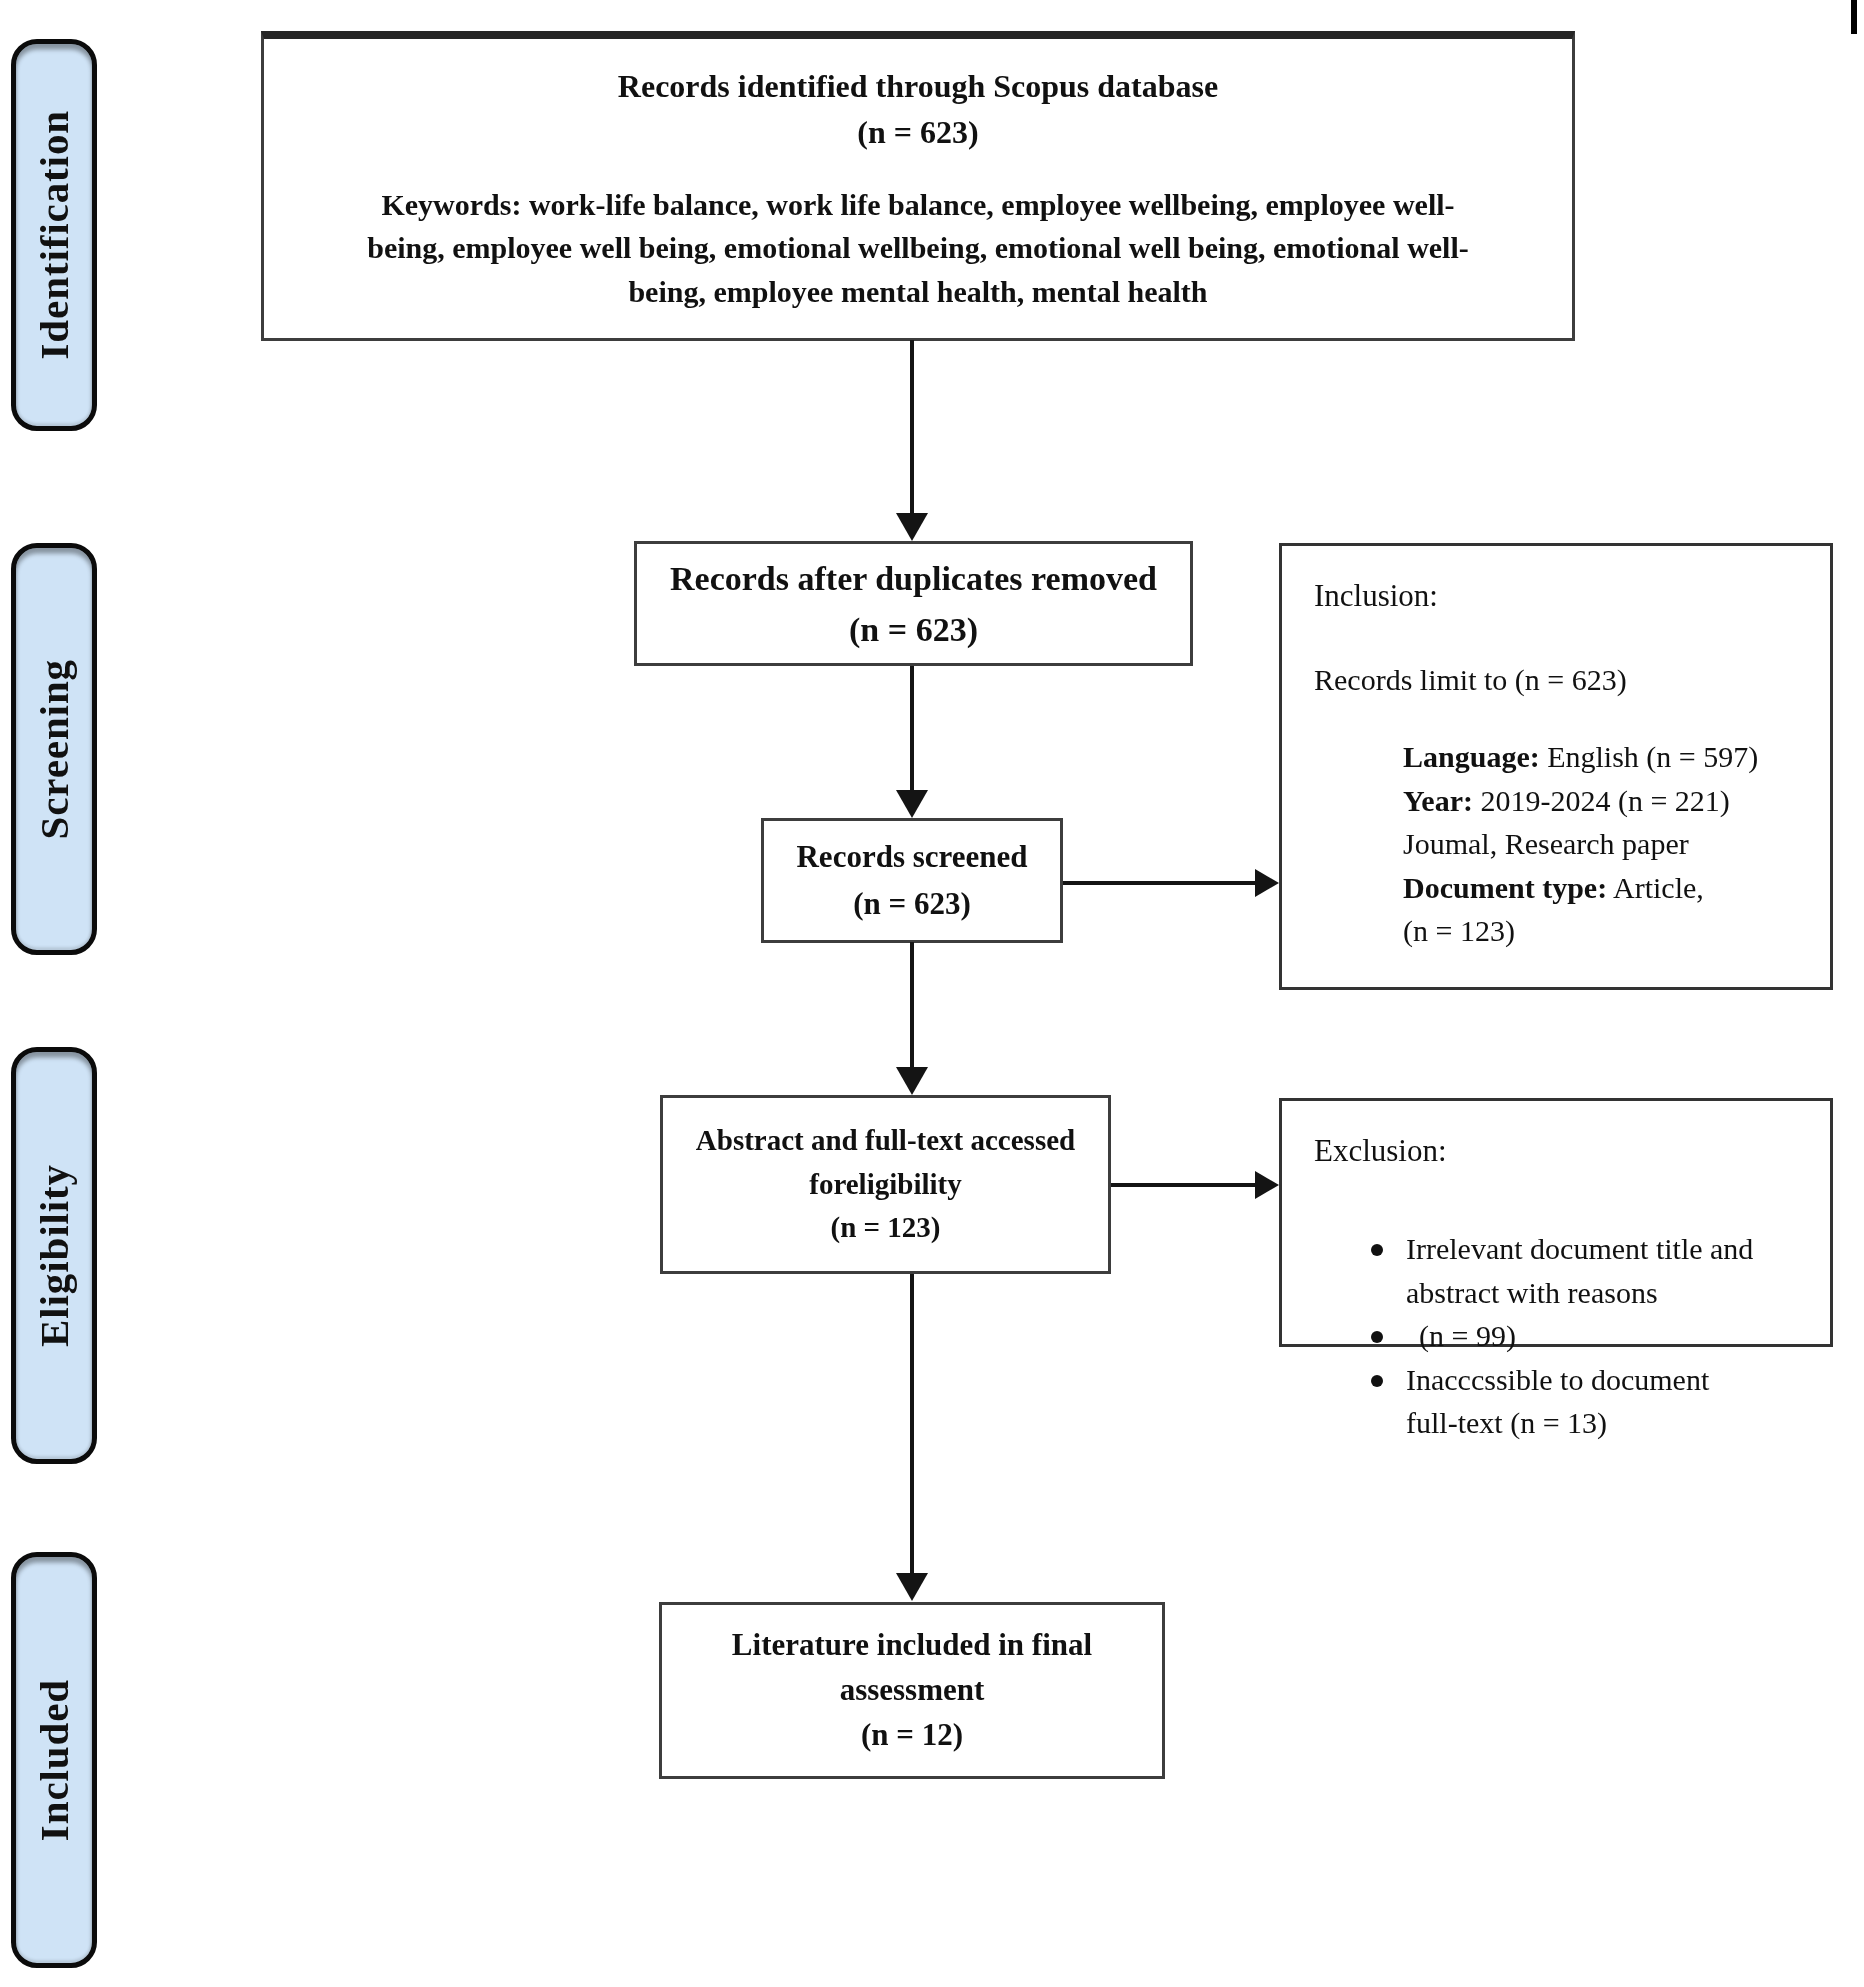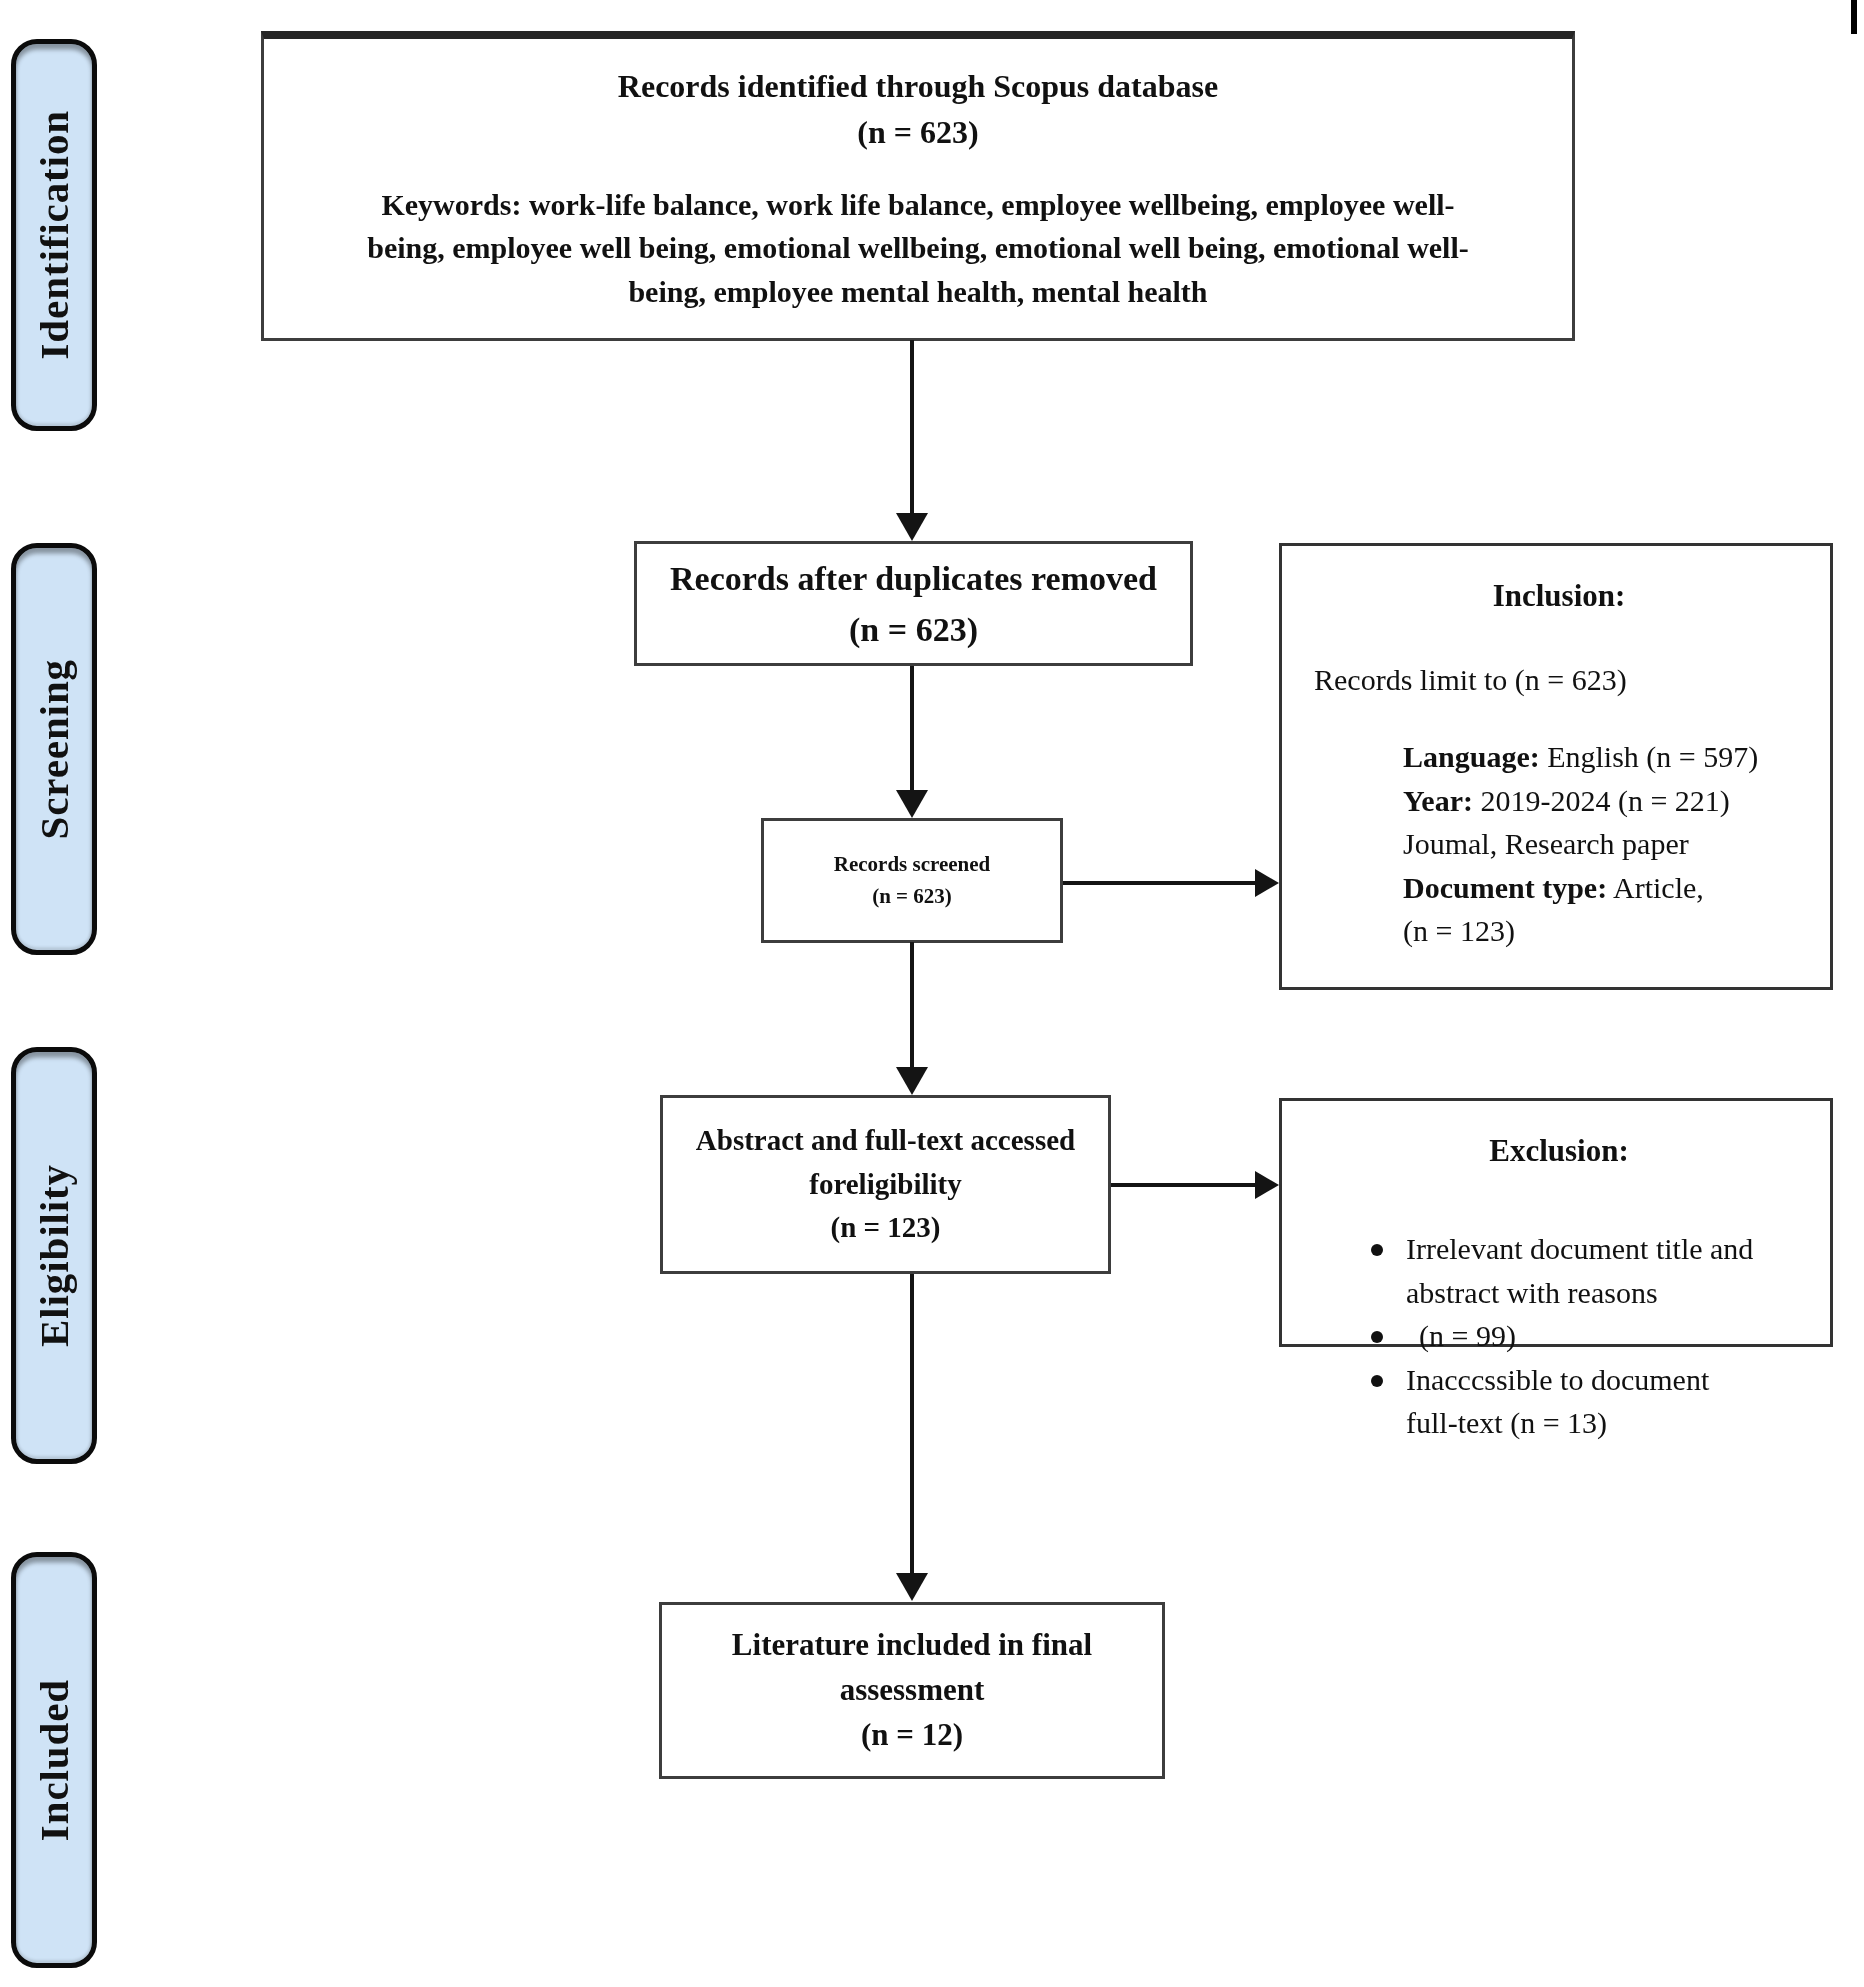--- a/index.html
+++ b/index.html
@@ -25,30 +25,30 @@
 
   
   .fbox{
     position:absolute;background:#fff;border:3.7px solid #3d3d3d;box-sizing:border-box;
     display:flex;flex-direction:column;align-items:center;justify-content:center;
     text-align:center;font-weight:700;
   }
   #box-identified{left:261px;top:31px;width:1314px;height:310px;border-top:8.4px solid #262626;font-size:32px;line-height:1.42;}
   #box-identified .kw{font-size:30px;line-height:1.44;margin-top:28px;font-weight:700;}
   #box-duplicates{left:634px;top:541px;width:559px;height:125px;font-size:34px;line-height:1.5;}
-  #box-screened{left:761px;top:818px;width:302px;height:125px;font-size:21px;line-height:1.5;}
+  #box-screened{left:761px;top:818px;width:302px;height:125px;font-size:31px;line-height:1.5;}
   #box-eligible{left:660px;top:1095px;width:451px;height:179px;font-size:29px;line-height:1.5;}
   #box-final{left:659px;top:1602px;width:506px;height:177px;font-size:31px;line-height:1.45;}
 
   
   .panel{
     position:absolute;left:1279px;width:554px;background:#fff;border:3.7px solid #333;
     box-sizing:border-box;font-size:30px;padding:32px 26px 18.6px 32px;text-align:left;
   }
-  .panel .phead{font-weight:700;font-size:31px;text-align:center;}
+  .panel .phead{font-weight:400;font-size:31px;}
   #panel-inclusion{top:543px;height:447px;}
   #panel-inclusion .phead{margin-bottom:45px;}
   #panel-inclusion .intro{margin-bottom:34px;line-height:1.4;}
   #panel-inclusion .criteria{margin-left:89px;line-height:1.45;}
   .crit-label{font-weight:700;}
   #panel-exclusion{top:1098px;height:249px;}
   #panel-exclusion .phead{margin-bottom:58px;}
   ul.bullets{list-style:none;margin:0;padding:0 0 0 51px;}
   ul.bullets li{position:relative;padding-left:41px;line-height:1.45;}
   ul.bullets li::before{

